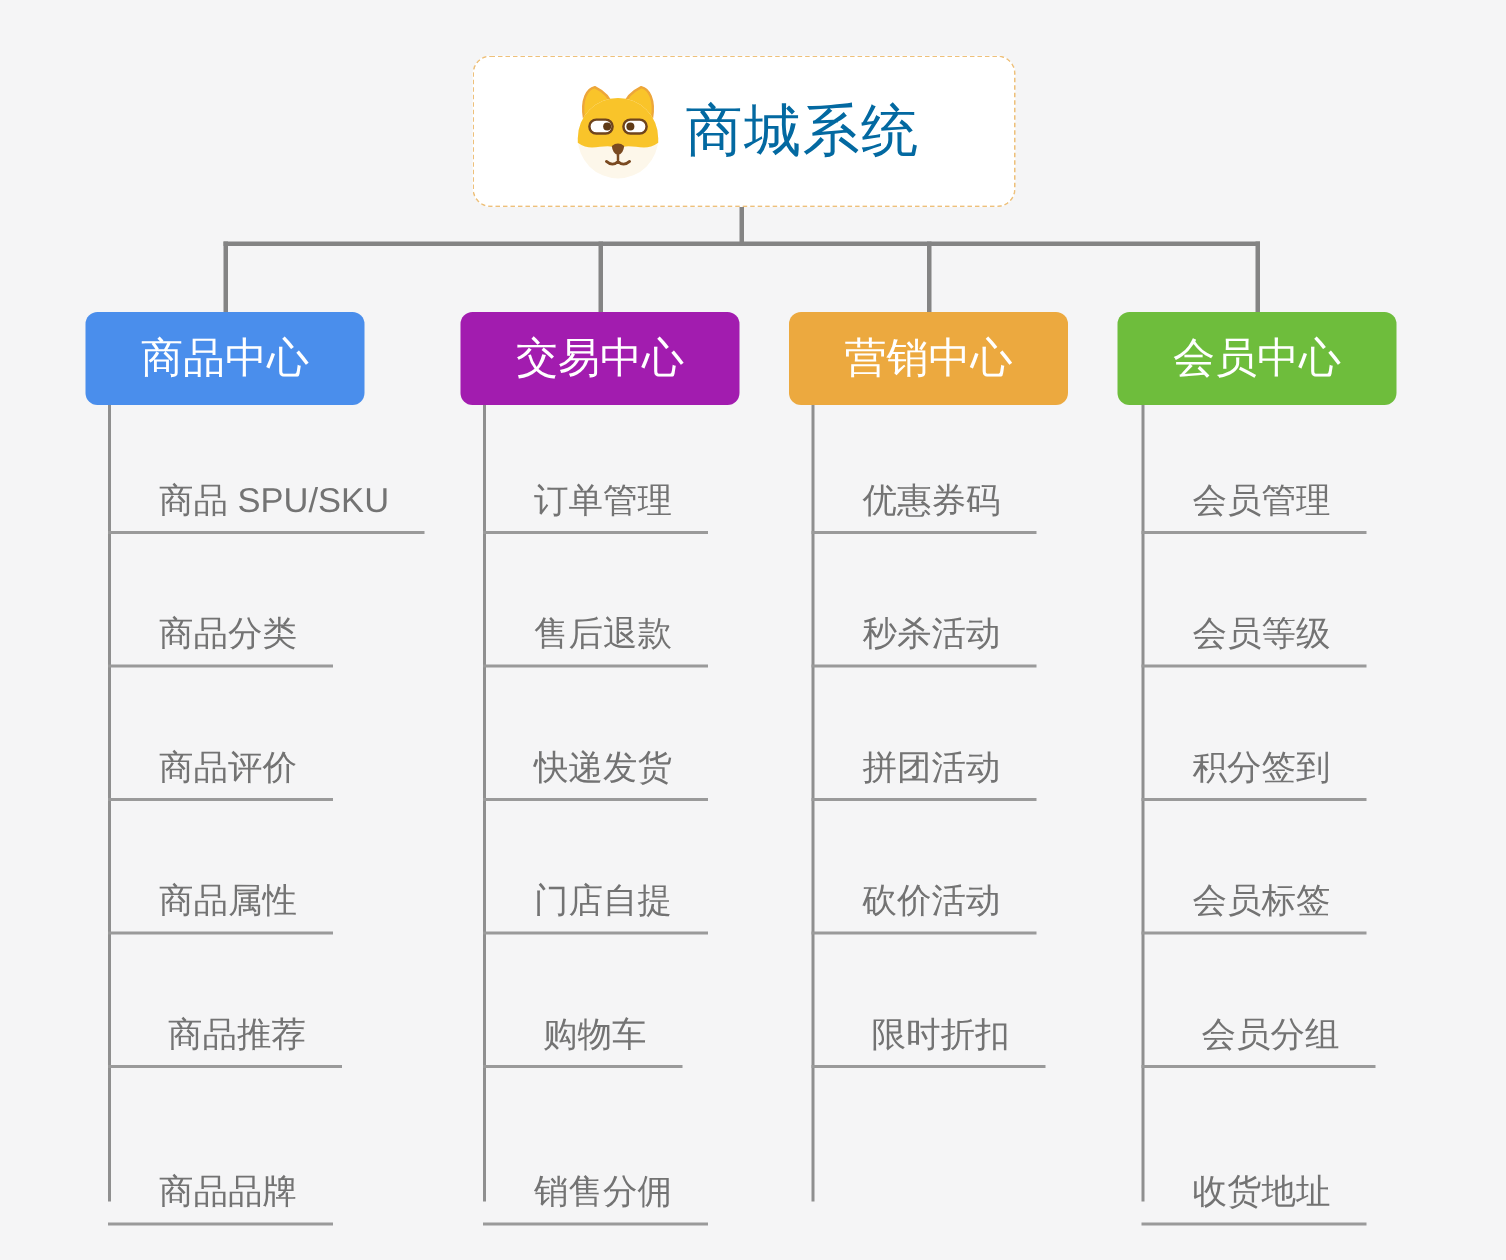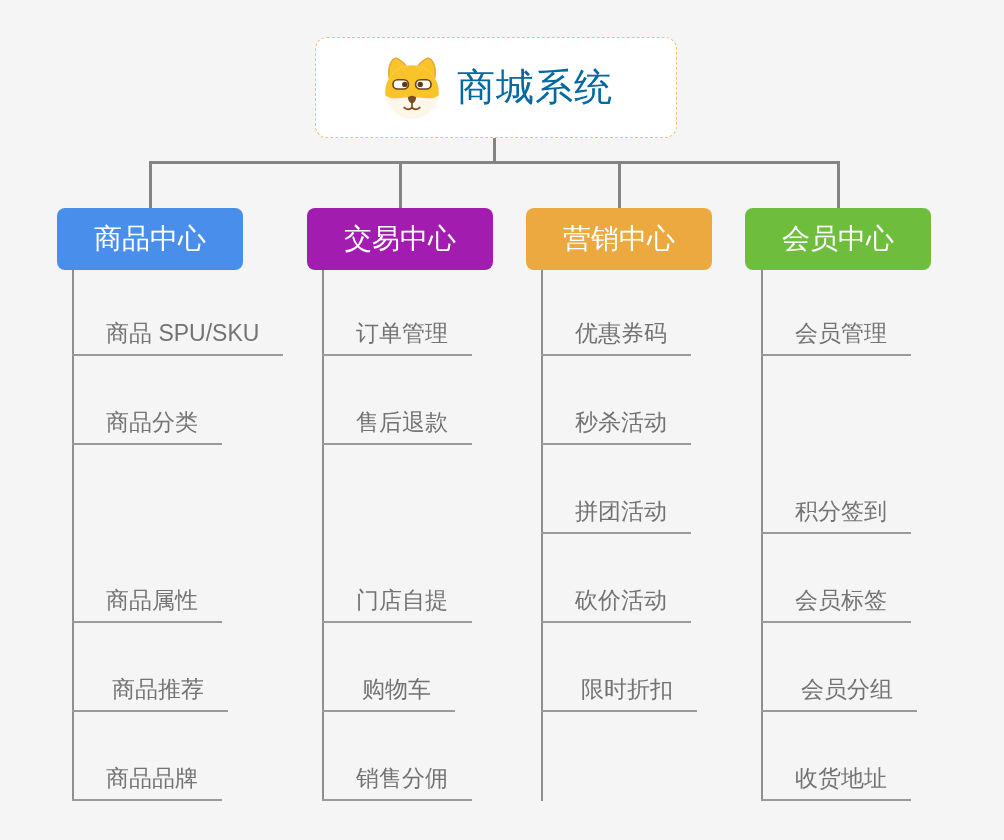--- a/index.html
+++ b/index.html
@@ -36,21 +36,21 @@
 
   
   .item{
     position:absolute;height:40px;box-sizing:border-box;
     padding:0 24px 5px 34px;border-bottom:2px solid #9a9a9a;
     display:flex;align-items:flex-end;white-space:nowrap;
     font-size:23px;color:#737373;cursor:pointer;
   }
   .item.c0{left:72px;} .item.c1{left:322px;} .item.c2{left:541px;text-align:center;} .item.c3{left:761px;}
   .item.r0{top:316px;} .item.r1{top:405px;} .item.r2{top:494px;}
-  .item.r3{top:583px;} .item.r4{top:672px;padding-left:40px;} .item.r5{top:761px;}
+  .item.r3{top:583px;} .item.r4{top:672px;padding-left:40px;} .item.r5{top:777px;}
 </style>
 </head>
 <body>
 
 <div class="canvas">
 
   <div class="root-node">
     <span style="display:inline-flex;">
       <svg width="66" height="66" viewBox="0 0 64 64" aria-hidden="true">
         <path d="M10 23 C8 11 12 4 17 3 C23 6 27 10 28 15 Z" fill="#f9c42a" stroke="#eda63a" stroke-width="1.5" stroke-linejoin="round"></path>
@@ -81,35 +81,38 @@
   <div class="bh c2" style="background-color: rgb(236, 169, 63); font-family: Liberation Serif, serif;">营销中心</div>
   <div class="bh c3" style="background-color: rgb(110, 189, 60);">会员中心</div>
 
   <div class="trunk c0"></div>
   <div class="trunk c1"></div>
   <div class="trunk c2"></div>
   <div class="trunk c3"></div>
 
   <div class="item c0 r0">商品 SPU/SKU</div>
   <div class="item c0 r1">商品分类</div>
+  <div class="item c0 r2">商品评价</div>
   <div class="item c0 r3">商品属性</div>
   <div class="item c0 r4">商品推荐</div>
   <div class="item c0 r5">商品品牌</div>
 
   <div class="item c1 r0">订单管理</div>
   <div class="item c1 r1">售后退款</div>
+  <div class="item c1 r2">快递发货</div>
   <div class="item c1 r3">门店自提</div>
   <div class="item c1 r4">购物车</div>
   <div class="item c1 r5">销售分佣</div>
 
   <div class="item c2 r0">优惠券码</div>
   <div class="item c2 r1">秒杀活动</div>
   <div class="item c2 r2">拼团活动</div>
   <div class="item c2 r3">砍价活动</div>
   <div class="item c2 r4">限时折扣</div>
 
   <div class="item c3 r0">会员管理</div>
+  <div class="item c3 r1">会员等级</div>
   <div class="item c3 r2">积分签到</div>
   <div class="item c3 r3">会员标签</div>
   <div class="item c3 r4">会员分组</div>
   <div class="item c3 r5">收货地址</div>
 
 </div>
 
 </body></html>

